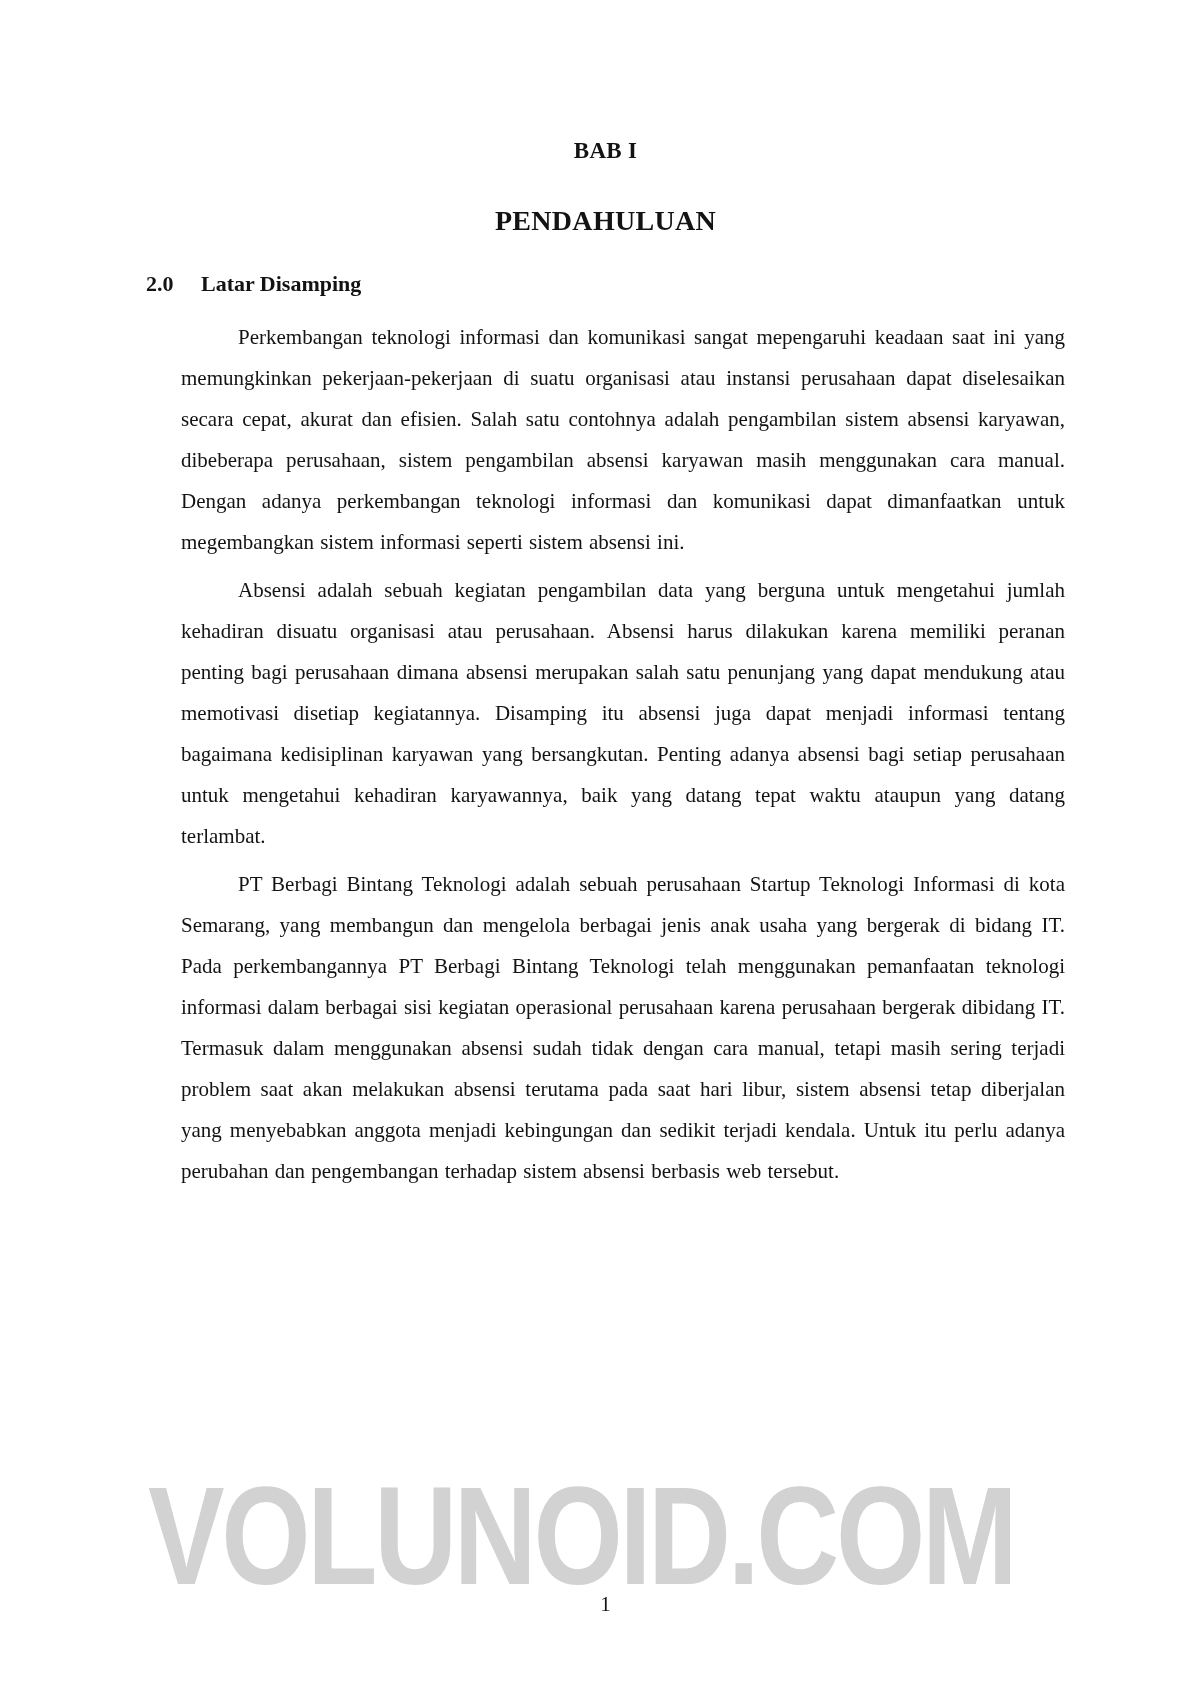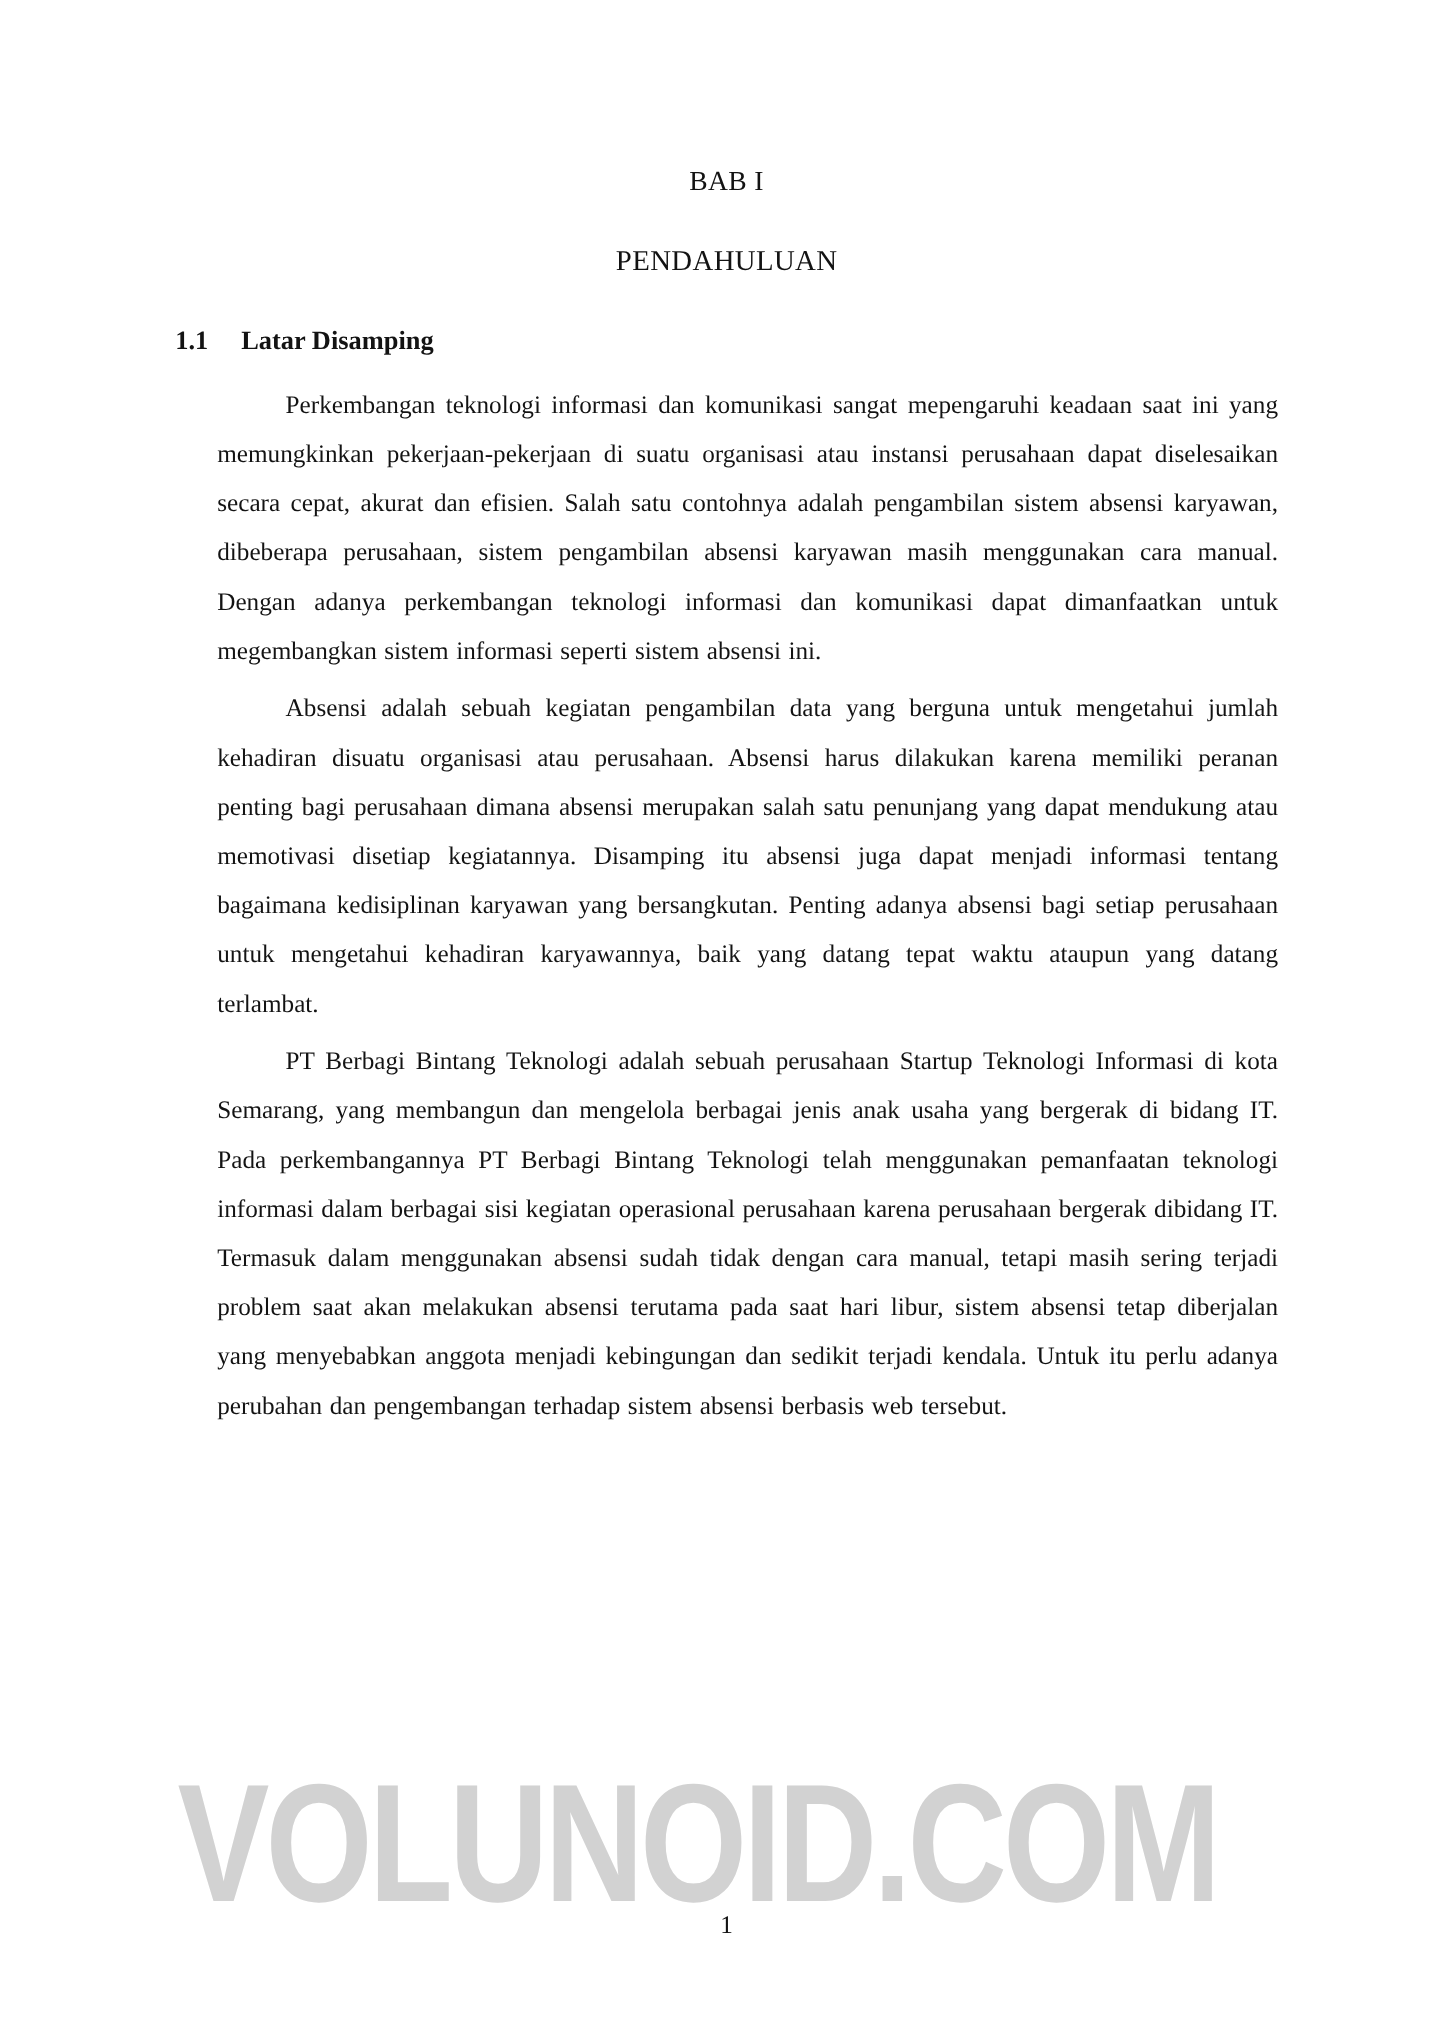--- a/index.html
+++ b/index.html
@@ -15,33 +15,33 @@
     font-family: "Liberation Serif", serif;
     color: #131313;
     overflow: hidden;
   }
   .chapter-label {
     position: absolute;
     top: 138px;
     left: 146px;
     width: 919px;
     text-align: center;
-    font-weight: normal;
+    font-weight: bold;
     font-size: 23px;
     letter-spacing: 0.3px;
     z-index: 2;
   }
   .chapter-title {
     position: absolute;
     top: 205px;
     left: 146px;
     width: 919px;
     text-align: center;
-    font-weight: normal;
-    font-size: 24px;
+    font-weight: bold;
+    font-size: 28px;
     letter-spacing: 0.3px;
     z-index: 2;
   }
   .section-heading {
     position: absolute;
     top: 271px;
     left: 146px;
     font-weight: bold;
     font-size: 22px;
     z-index: 2;
@@ -107,21 +107,21 @@
 </head>
 <body>
 
 <div class="page">
 
   <div class="chapter-label">BAB I</div>
 
   <div class="chapter-title">PENDAHULUAN</div>
 
   <div class="section-heading">
-    <span class="sec-num">1.1</span><span class="sec-title">Latar Disamping</span>
+    <span class="sec-num">2.0</span><span class="sec-title">Latar Disamping</span>
   </div>
 
   <div class="body-text">
     <p class="para">Perkembangan teknologi informasi dan komunikasi sangat mepengaruhi keadaan saat ini yang memungkinkan pekerjaan-pekerjaan di suatu organisasi atau instansi perusahaan dapat diselesaikan secara cepat, akurat dan efisien. Salah satu contohnya adalah pengambilan sistem absensi karyawan, dibeberapa perusahaan, sistem pengambilan absensi karyawan masih menggunakan cara manual. Dengan adanya perkembangan teknologi informasi dan komunikasi dapat dimanfaatkan untuk megembangkan sistem informasi seperti sistem absensi ini.</p>
     <p class="para">Absensi adalah sebuah kegiatan pengambilan data yang berguna untuk mengetahui jumlah kehadiran disuatu organisasi atau perusahaan. Absensi harus dilakukan karena memiliki peranan penting bagi perusahaan dimana absensi merupakan salah satu penunjang yang dapat mendukung atau memotivasi disetiap kegiatannya. Disamping itu absensi juga dapat menjadi informasi tentang bagaimana kedisiplinan karyawan yang bersangkutan. Penting adanya absensi bagi setiap perusahaan untuk mengetahui kehadiran karyawannya, baik yang datang tepat waktu ataupun yang datang terlambat.</p>
     <p class="para">PT Berbagi Bintang Teknologi adalah sebuah perusahaan Startup Teknologi Informasi di kota Semarang, yang membangun dan mengelola berbagai jenis anak usaha yang bergerak di bidang IT. Pada perkembangannya PT Berbagi Bintang Teknologi telah menggunakan pemanfaatan teknologi informasi dalam berbagai sisi kegiatan operasional perusahaan karena perusahaan bergerak dibidang IT. Termasuk dalam menggunakan absensi sudah tidak dengan cara manual, tetapi masih sering terjadi problem saat akan melakukan absensi terutama pada saat hari libur, sistem absensi tetap diberjalan yang menyebabkan anggota menjadi kebingungan dan sedikit terjadi kendala. Untuk itu perlu adanya perubahan dan pengembangan terhadap sistem absensi berbasis web tersebut.</p>
   </div>
 
 
   <div class="wm-site">VOLUNOID.COM</div>

